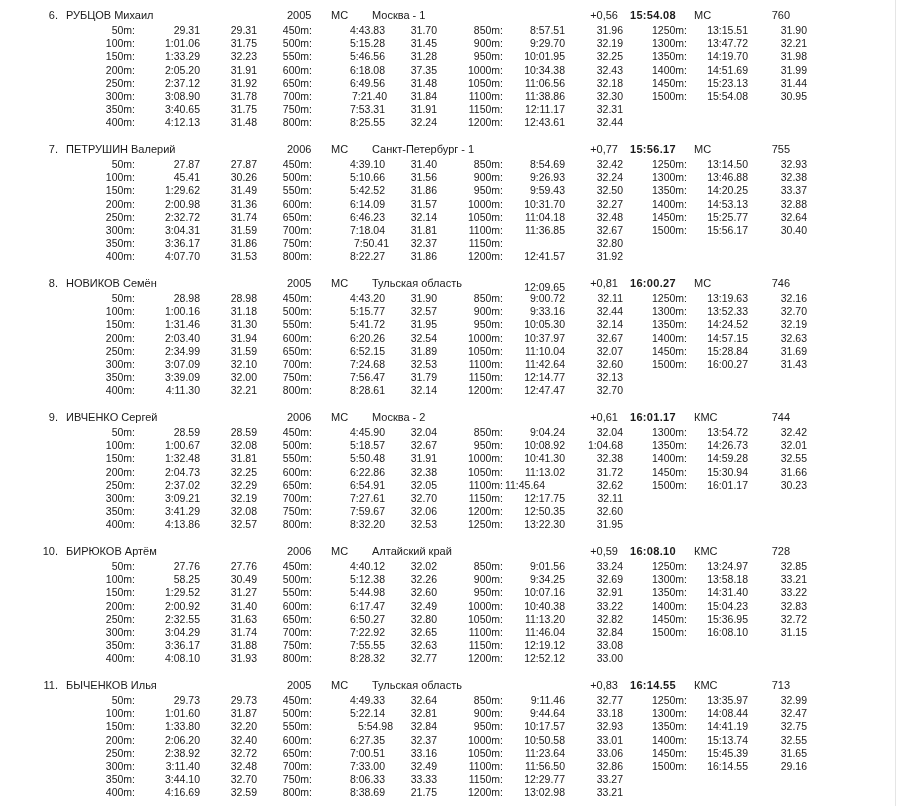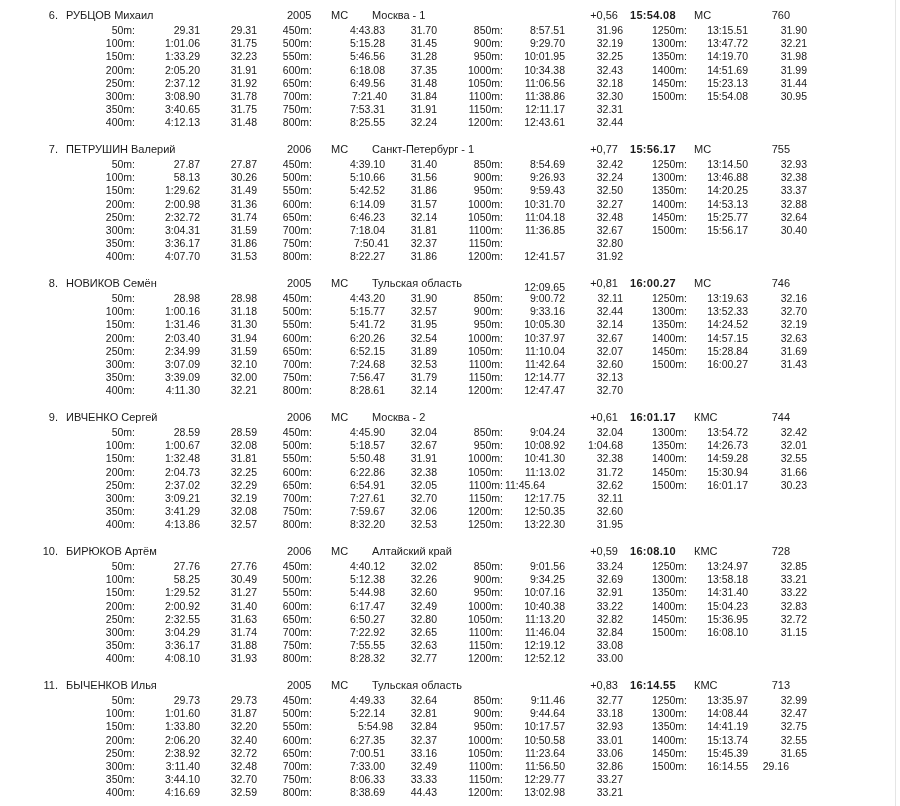--- a/index.html
+++ b/index.html
@@ -199,21 +199,21 @@
           <div class="cell ra" style="left: 377px; width: 60px;">31.40</div>
           <div class="cell ra" style="left: 443px; width: 60px;">850m:</div>
           <div class="cell ra" style="left: 485px; width: 80px;">8:54.69</div>
           <div class="cell ra" style="left: 563px; width: 60px;">32.42</div>
           <div class="cell ra" style="left: 627px; width: 60px;">1250m:</div>
           <div class="cell ra" style="left: 668px; width: 80px;">13:14.50</div>
           <div class="cell ra" style="left: 747px; width: 60px;">32.93</div>
         </div>
         <div class="row">
           <div class="cell ra" style="left: 75px; width: 60px;">100m:</div>
-          <div class="cell ra" style="left: 120px; width: 80px;">58.13</div>
+          <div class="cell ra" style="left: 120px; width: 80px;">45.41</div>
           <div class="cell ra" style="left: 197px; width: 60px;">30.26</div>
           <div class="cell ra" style="left: 252px; width: 60px;">500m:</div>
           <div class="cell ra" style="left: 305px; width: 80px;">5:10.66</div>
           <div class="cell ra" style="left: 377px; width: 60px;">31.56</div>
           <div class="cell ra" style="left: 443px; width: 60px;">900m:</div>
           <div class="cell ra" style="left: 485px; width: 80px;">9:26.93</div>
           <div class="cell ra" style="left: 563px; width: 60px;">32.24</div>
           <div class="cell ra" style="left: 627px; width: 60px;">1300m:</div>
           <div class="cell ra" style="left: 668px; width: 80px;">13:46.88</div>
           <div class="cell ra" style="left: 747px; width: 60px;">32.38</div>
@@ -738,40 +738,40 @@
           <div class="cell ra" style="left: 120px; width: 80px;">3:11.40</div>
           <div class="cell ra" style="left: 197px; width: 60px;">32.48</div>
           <div class="cell ra" style="left: 252px; width: 60px;">700m:</div>
           <div class="cell ra" style="left: 305px; width: 80px;">7:33.00</div>
           <div class="cell ra" style="left: 377px; width: 60px;">32.49</div>
           <div class="cell ra" style="left: 443px; width: 60px;">1100m:</div>
           <div class="cell ra" style="left: 485px; width: 80px;">11:56.50</div>
           <div class="cell ra" style="left: 563px; width: 60px;">32.86</div>
           <div class="cell ra" style="left: 627px; width: 60px;">1500m:</div>
           <div class="cell ra" style="left: 668px; width: 80px;">16:14.55</div>
-          <div class="cell ra" style="left: 729px; width: 60px;">29.16</div>
+          <div class="cell ra" style="left: 747px; width: 60px;">29.16</div>
         </div>
         <div class="row">
           <div class="cell ra" style="left: 75px; width: 60px;">350m:</div>
           <div class="cell ra" style="left: 120px; width: 80px;">3:44.10</div>
           <div class="cell ra" style="left: 197px; width: 60px;">32.70</div>
           <div class="cell ra" style="left: 252px; width: 60px;">750m:</div>
           <div class="cell ra" style="left: 305px; width: 80px;">8:06.33</div>
           <div class="cell ra" style="left: 377px; width: 60px;">33.33</div>
           <div class="cell ra" style="left: 443px; width: 60px;">1150m:</div>
           <div class="cell ra" style="left: 485px; width: 80px;">12:29.77</div>
           <div class="cell ra" style="left: 563px; width: 60px;">33.27</div>
         </div>
         <div class="row">
           <div class="cell ra" style="left: 75px; width: 60px;">400m:</div>
           <div class="cell ra" style="left: 120px; width: 80px;">4:16.69</div>
           <div class="cell ra" style="left: 197px; width: 60px;">32.59</div>
           <div class="cell ra" style="left: 252px; width: 60px;">800m:</div>
           <div class="cell ra" style="left: 305px; width: 80px;">8:38.69</div>
-          <div class="cell ra" style="left: 377px; width: 60px;">44.43</div>
+          <div class="cell ra" style="left: 377px; width: 60px;">21.75</div>
           <div class="cell ra" style="left: 443px; width: 60px;">1200m:</div>
           <div class="cell ra" style="left: 485px; width: 80px;">13:02.98</div>
           <div class="cell ra" style="left: 563px; width: 60px;">33.21</div>
         </div>
       </div>
     </div>
   <div id="right-border" style="background: rgb(229, 229, 229);"></div>
 </div>
 
 </body></html>

